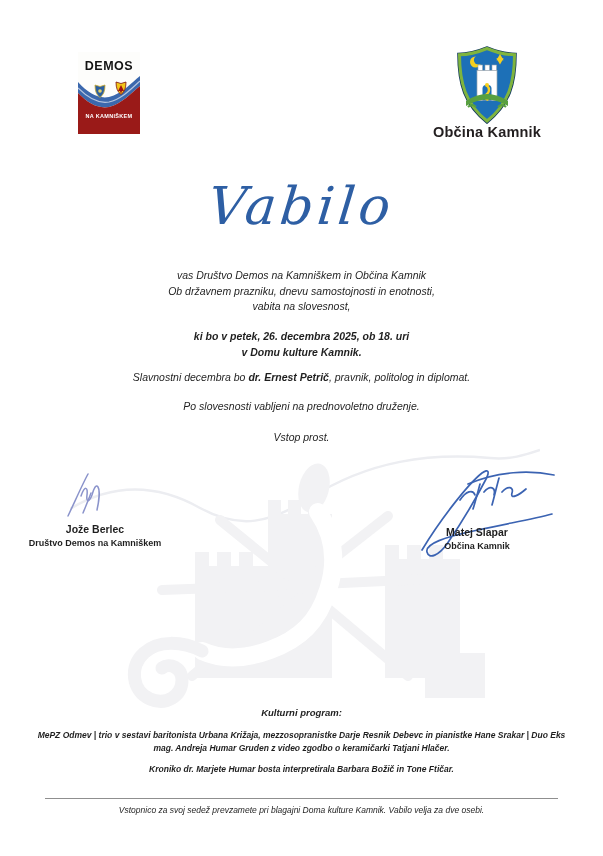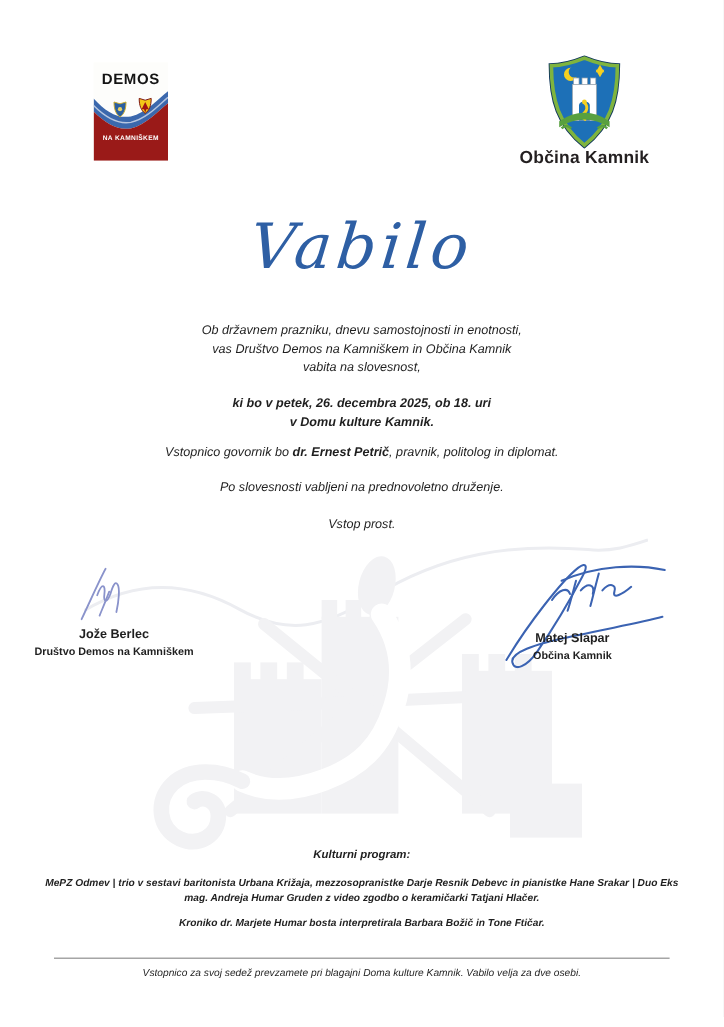--- a/index.html
+++ b/index.html
@@ -137,32 +137,32 @@
 
       <path d="M11,55 Q32,41 53,55 L53,60 Q32,47 11,60 Z" fill="#58a03f"></path>
       <path d="M13,61 q4,-4 8,0 M43,61 q4,-4 8,0" fill="none" stroke="#58a03f" stroke-width="2"></path>
     </svg>
     <div class="kamnik-label">Občina Kamnik</div>
   </div>
 
   <div class="abs ctr title">Vabilo</div>
 
   <div class="abs ctr body-text intro">
+    <div>vas Društvo Demos na Kamniškem in Občina Kamnik</div>
     <div>Ob državnem prazniku, dnevu samostojnosti in enotnosti,</div>
-    <div>vas Društvo Demos na Kamniškem in Občina Kamnik</div>
     <div>vabita na slovesnost,</div>
   </div>
 
   <div class="abs ctr body-text event">
     <div>ki bo v petek, 26. decembra 2025, ob 18. uri</div>
     <div>v Domu kulture Kamnik.</div>
   </div>
 
   <div class="abs ctr body-text speaker">
-    <span>Vstopnico govornik bo </span><b>dr. Ernest Petrič</b><span>, pravnik, politolog in diplomat.</span>
+    <span>Slavnostni decembra bo </span><b>dr. Ernest Petrič</b><span>, pravnik, politolog in diplomat.</span>
   </div>
 
   <div class="abs ctr body-text after">Po slovesnosti vabljeni na prednovoletno druženje.</div>
 
   <div class="abs ctr body-text entry">Vstop prost.</div>
 
   <svg class="abs" style="left:58px;top:468px;" width="80" height="54" viewBox="0 0 80 54" aria-hidden="true">
     <g fill="none" stroke="#8a93cb" stroke-width="1.5" stroke-linecap="round">
       <path d="M10,48 C18,31 26,13 30,6"></path>
       <path d="M23,28 C27,17 30,19 29,27 C28,34 31,35 34,27 C36,20 38,16 40,19 C42,22 41,33 39,42"></path>

